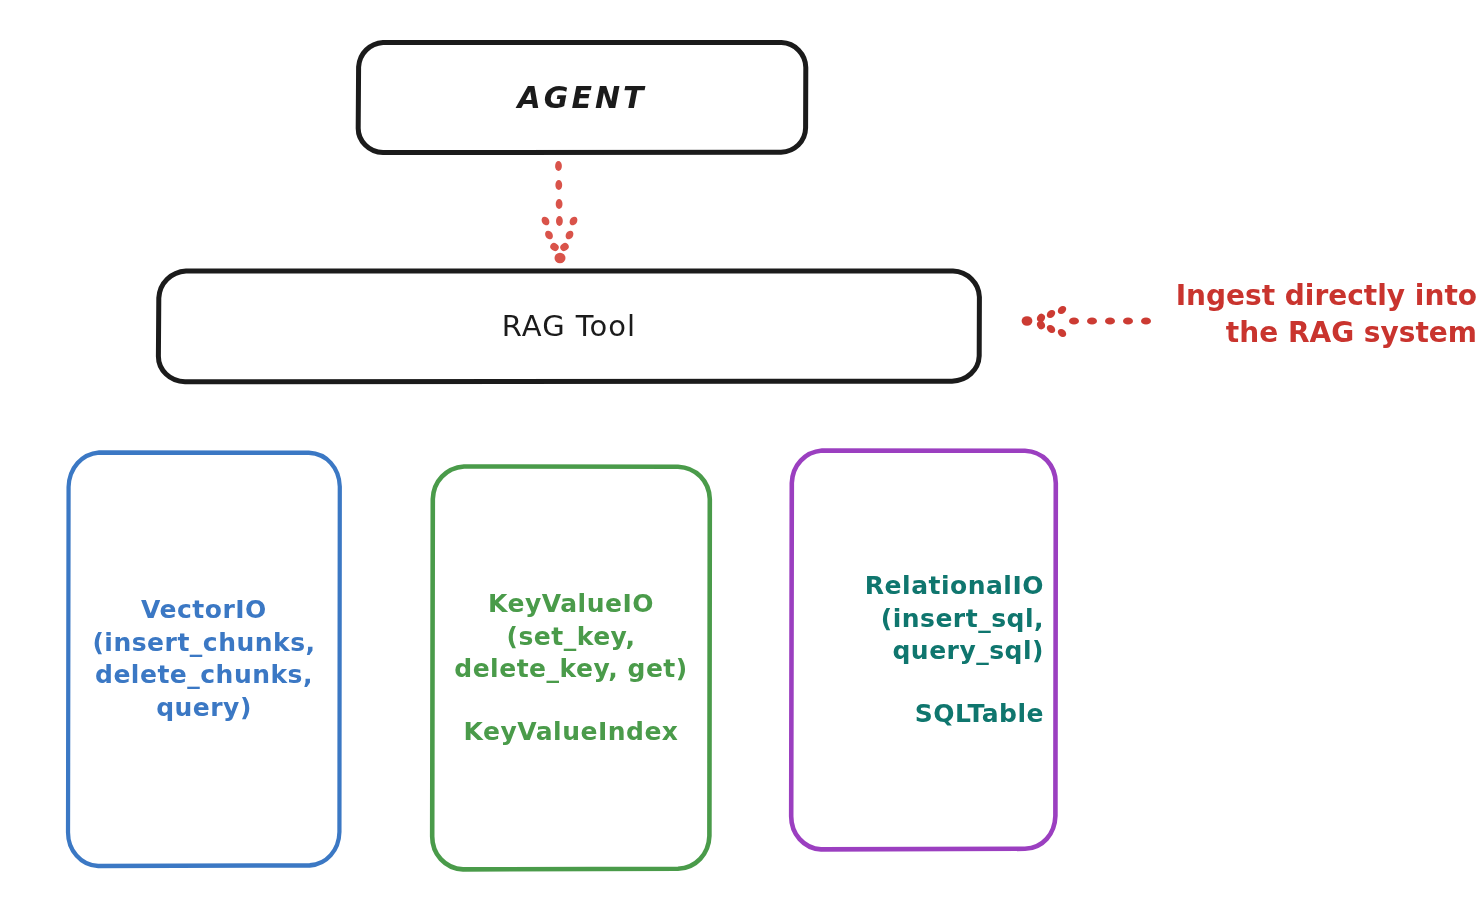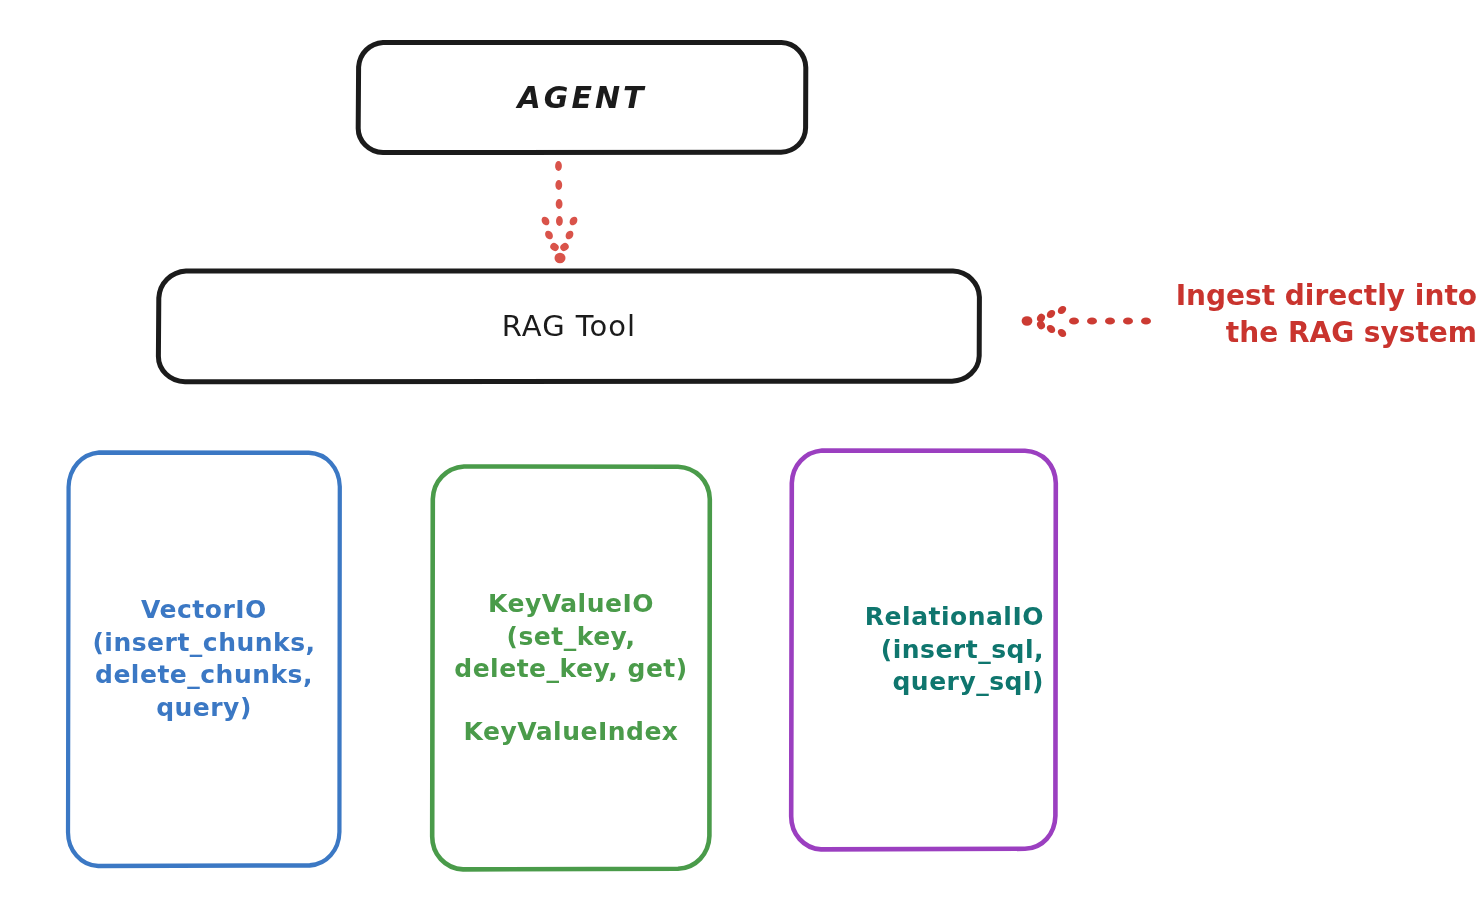--- a/index.html
+++ b/index.html
@@ -282,16 +282,17 @@
                L 236 400.8
                C 254 400, 265.8 386, 266.4 368
                L 266.8 35
                C 266.2 17, 254 3.6, 236 2.8
                Z" fill="none" stroke="#9b3fc0" stroke-width="4.6" stroke-linecap="round" stroke-linejoin="round"></path>
     </svg>
     <div class="content">
       <div class="label">RelationalIO
 (insert_sql,
 query_sql)</div>
+      <div class="label second">SQLTable</div>
     </div>
   </div>
 
 </div>
 
 </body></html>

